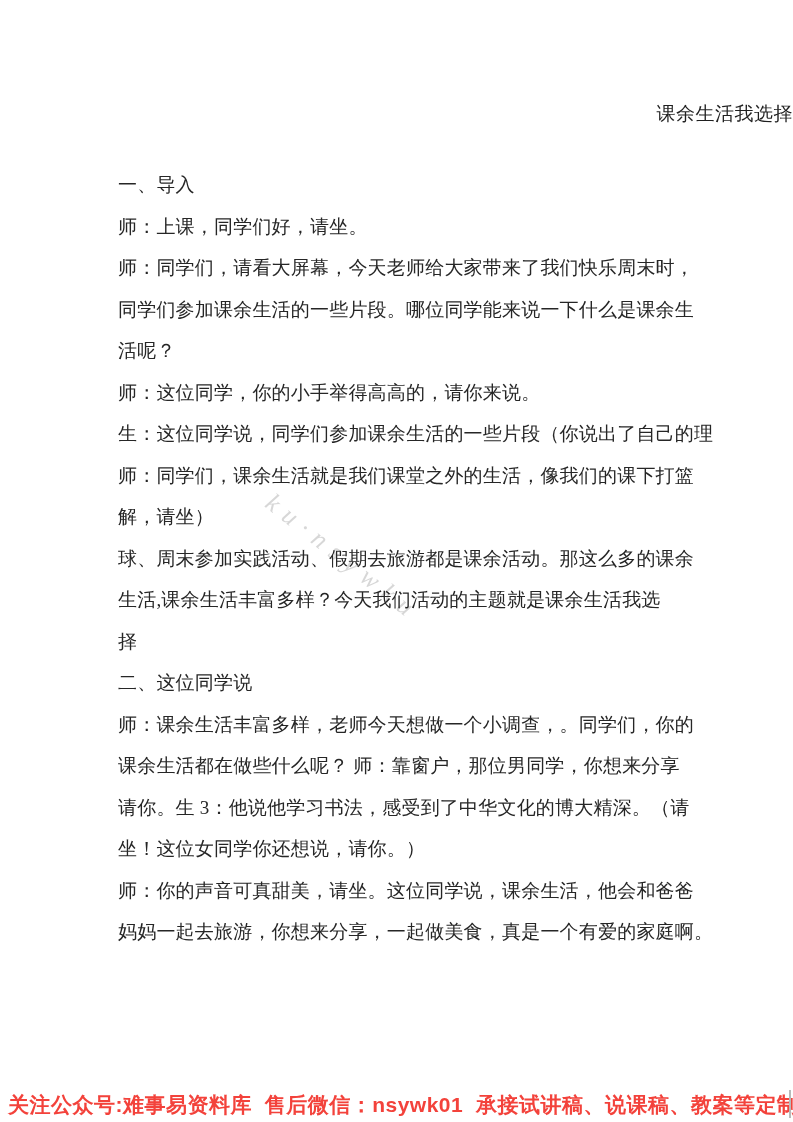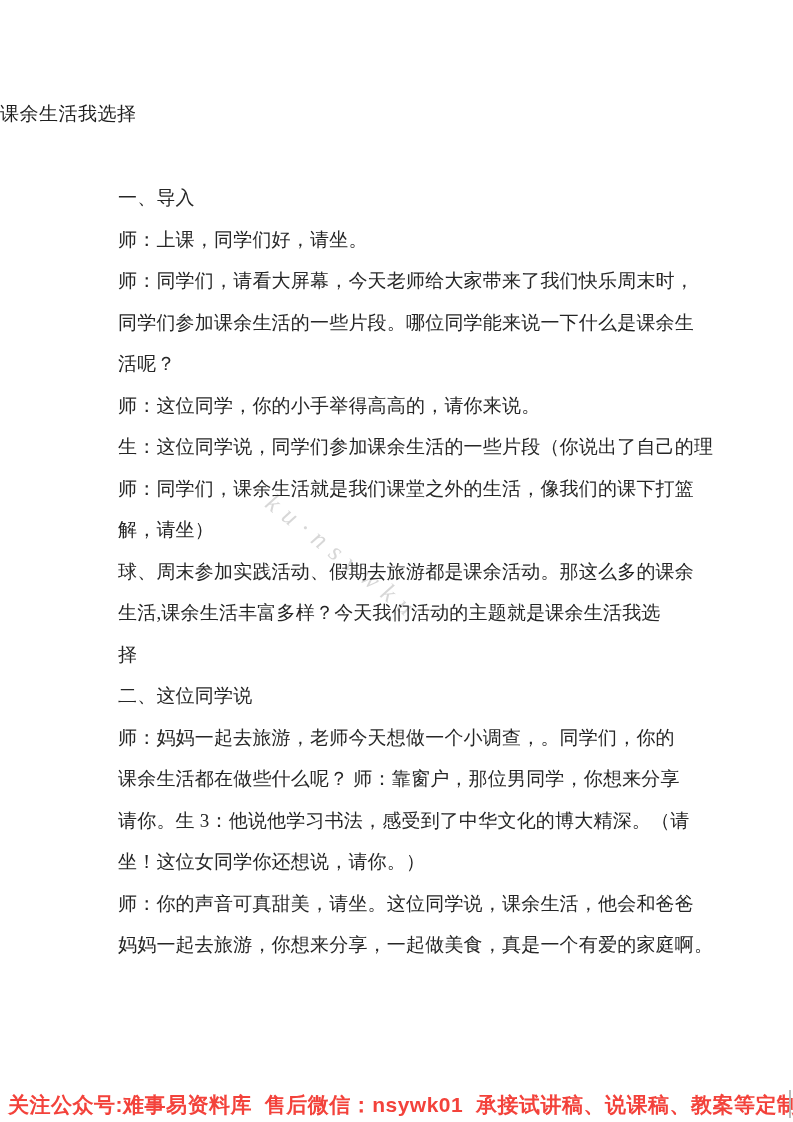--- a/index.html
+++ b/index.html
@@ -13,28 +13,28 @@
     height: 1122px;
     background: #ffffff;
     overflow: hidden;
     font-family: "Liberation Serif", serif;
   }
   .doc-title {
     position: absolute;
     top: 101px;
     left: 0;
     width: 100%;
-    text-align: left;
+    text-align: right;
     font-size: 19px;
     letter-spacing: 0.5px;
     color: #1f1f1f;
   }
   .body-lines {
     position: absolute;
-    top: 177px;
+    top: 164px;
     left: 118px;
     width: 580px;
     font-size: 19px;
     color: #262626;
   }
   .body-line {
     height: 41.5px;
     line-height: 41.5px;
     white-space: pre;
     letter-spacing: 0.2px;
@@ -111,21 +111,21 @@
       <div class="body-line">解，请坐）</div>
 
       <div class="body-line">球、周末参加实践活动、假期去旅游都是课余活动。那这么多的课余</div>
 
       <div class="body-line">生活,课余生活丰富多样？今天我们活动的主题就是课余生活我选</div>
 
       <div class="body-line">择</div>
 
       <div class="body-line">二、这位同学说</div>
 
-      <div class="body-line">师：妈妈一起去旅游，老师今天想做一个小调查，。同学们，你的</div>
+      <div class="body-line">师：课余生活丰富多样，老师今天想做一个小调查，。同学们，你的</div>
 
       <div class="body-line">课余生活都在做些什么呢？ 师：靠窗户，那位男同学，你想来分享</div>
 
       <div class="body-line">请你。生 3：他说他学习书法，感受到了中华文化的博大精深。（请</div>
 
       <div class="body-line">坐！这位女同学你还想说，请你。）</div>
 
       <div class="body-line">师：你的声音可真甜美，请坐。这位同学说，课余生活，他会和爸爸</div>
 
       <div class="body-line">妈妈一起去旅游，你想来分享，一起做美食，真是一个有爱的家庭啊。</div>

